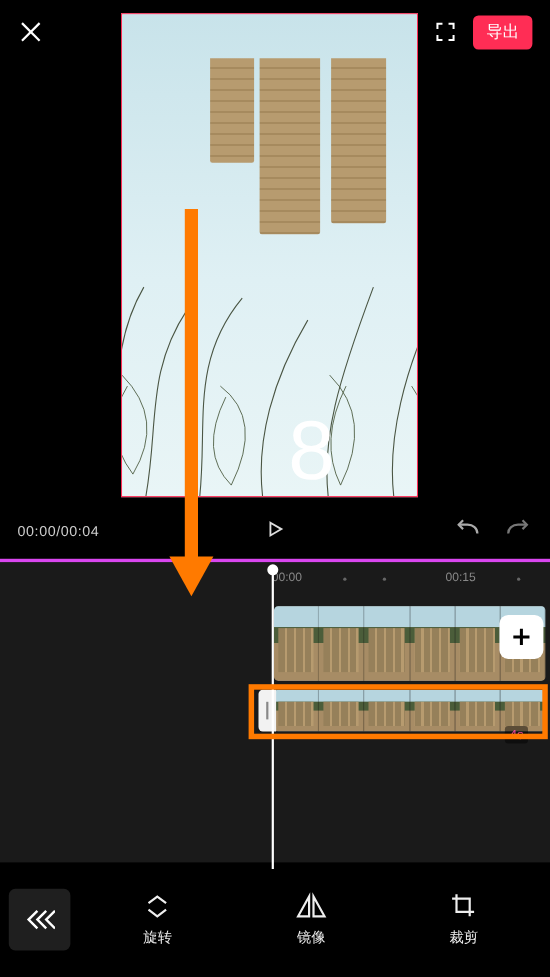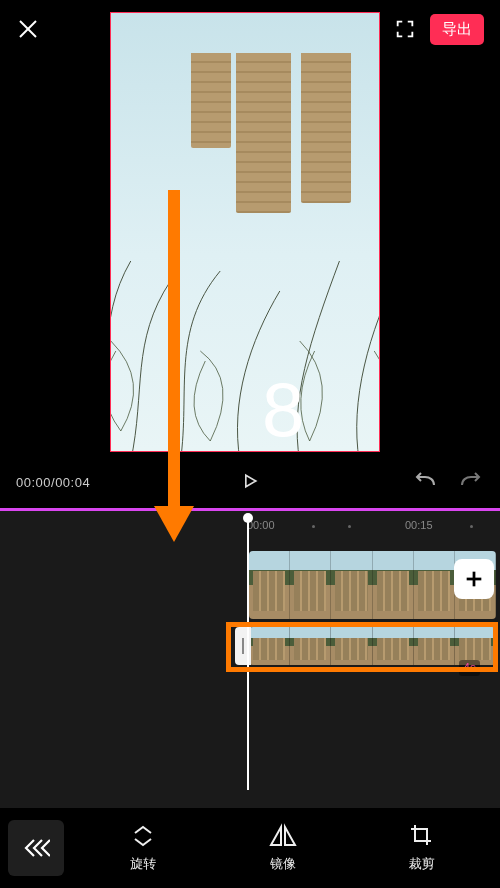--- a/index.html
+++ b/index.html
@@ -297,21 +297,21 @@
     font-weight: 400;
     color: #fff;
     z-index: 6;
     line-height: 1;
   }
 
   
   .toolbar {
     position: absolute;
     left: 0; right: 0; bottom: 0;
-    height: 80px;
+    height: 104px;
     background: #000;
     display: flex;
     align-items: center;
   }
   .back-chevrons {
     width: 56px;
     height: 56px;
     background: #1f1f1f;
     border-radius: 6px;
     margin-left: 8px;

